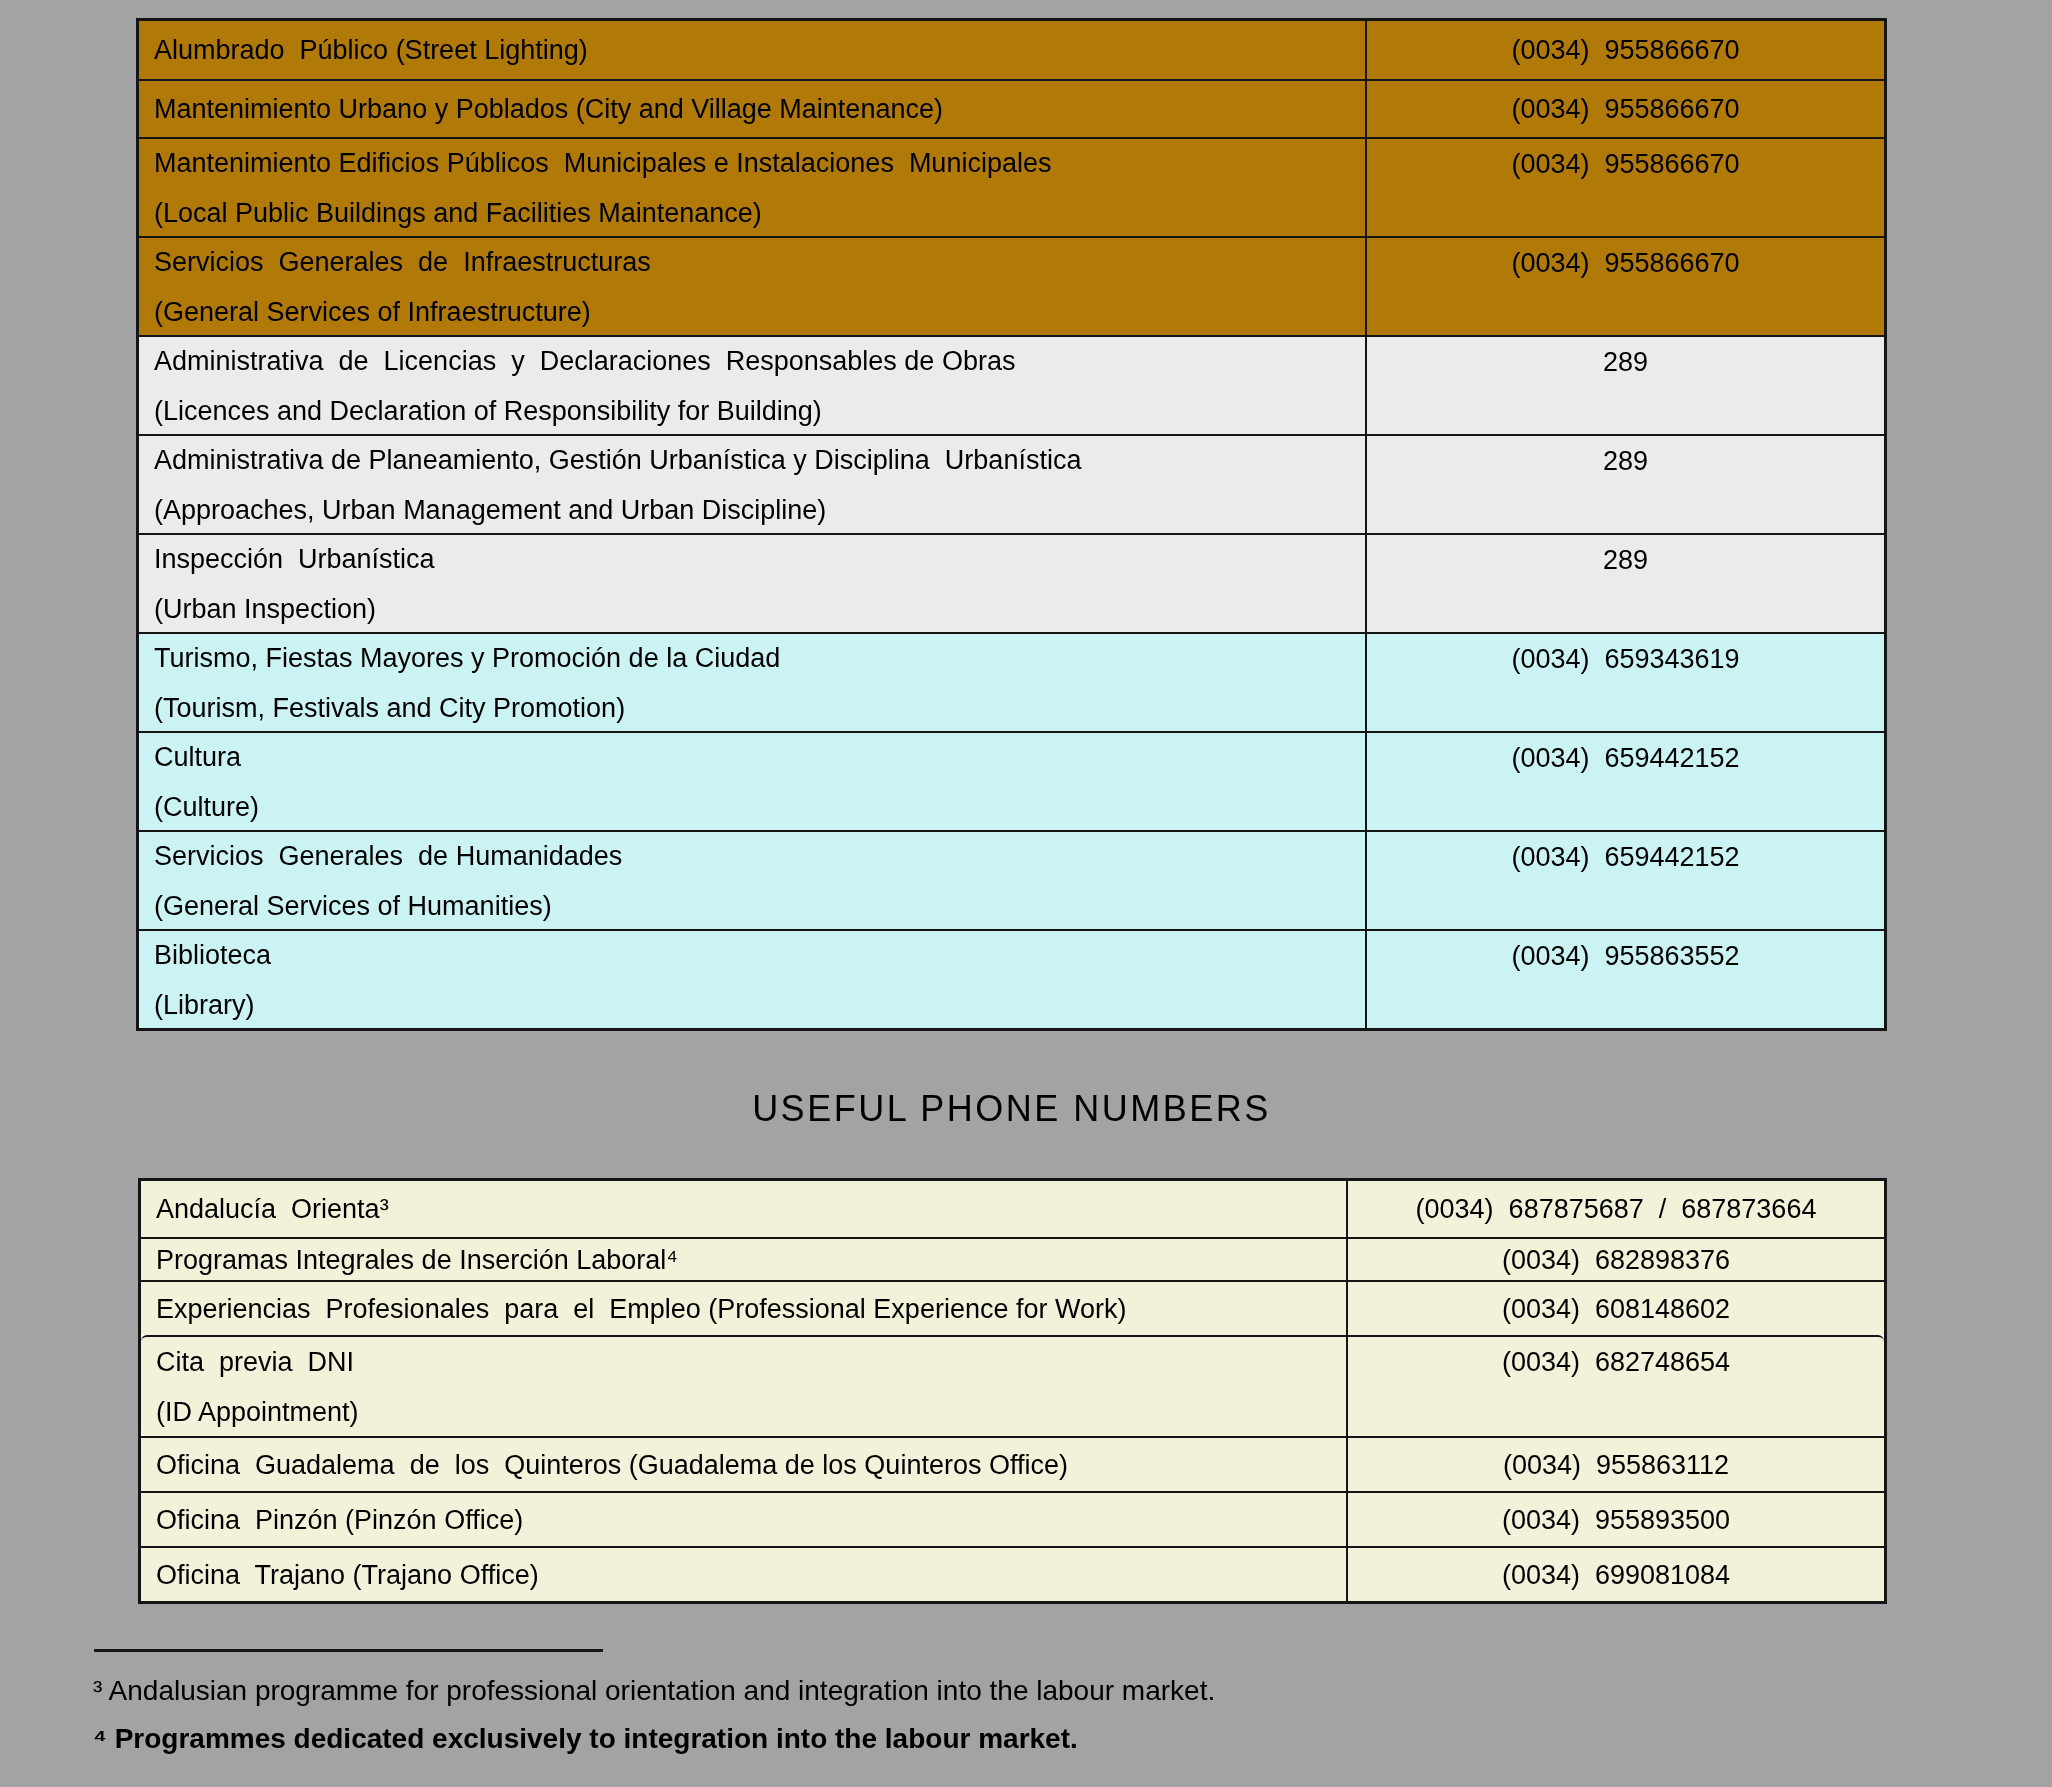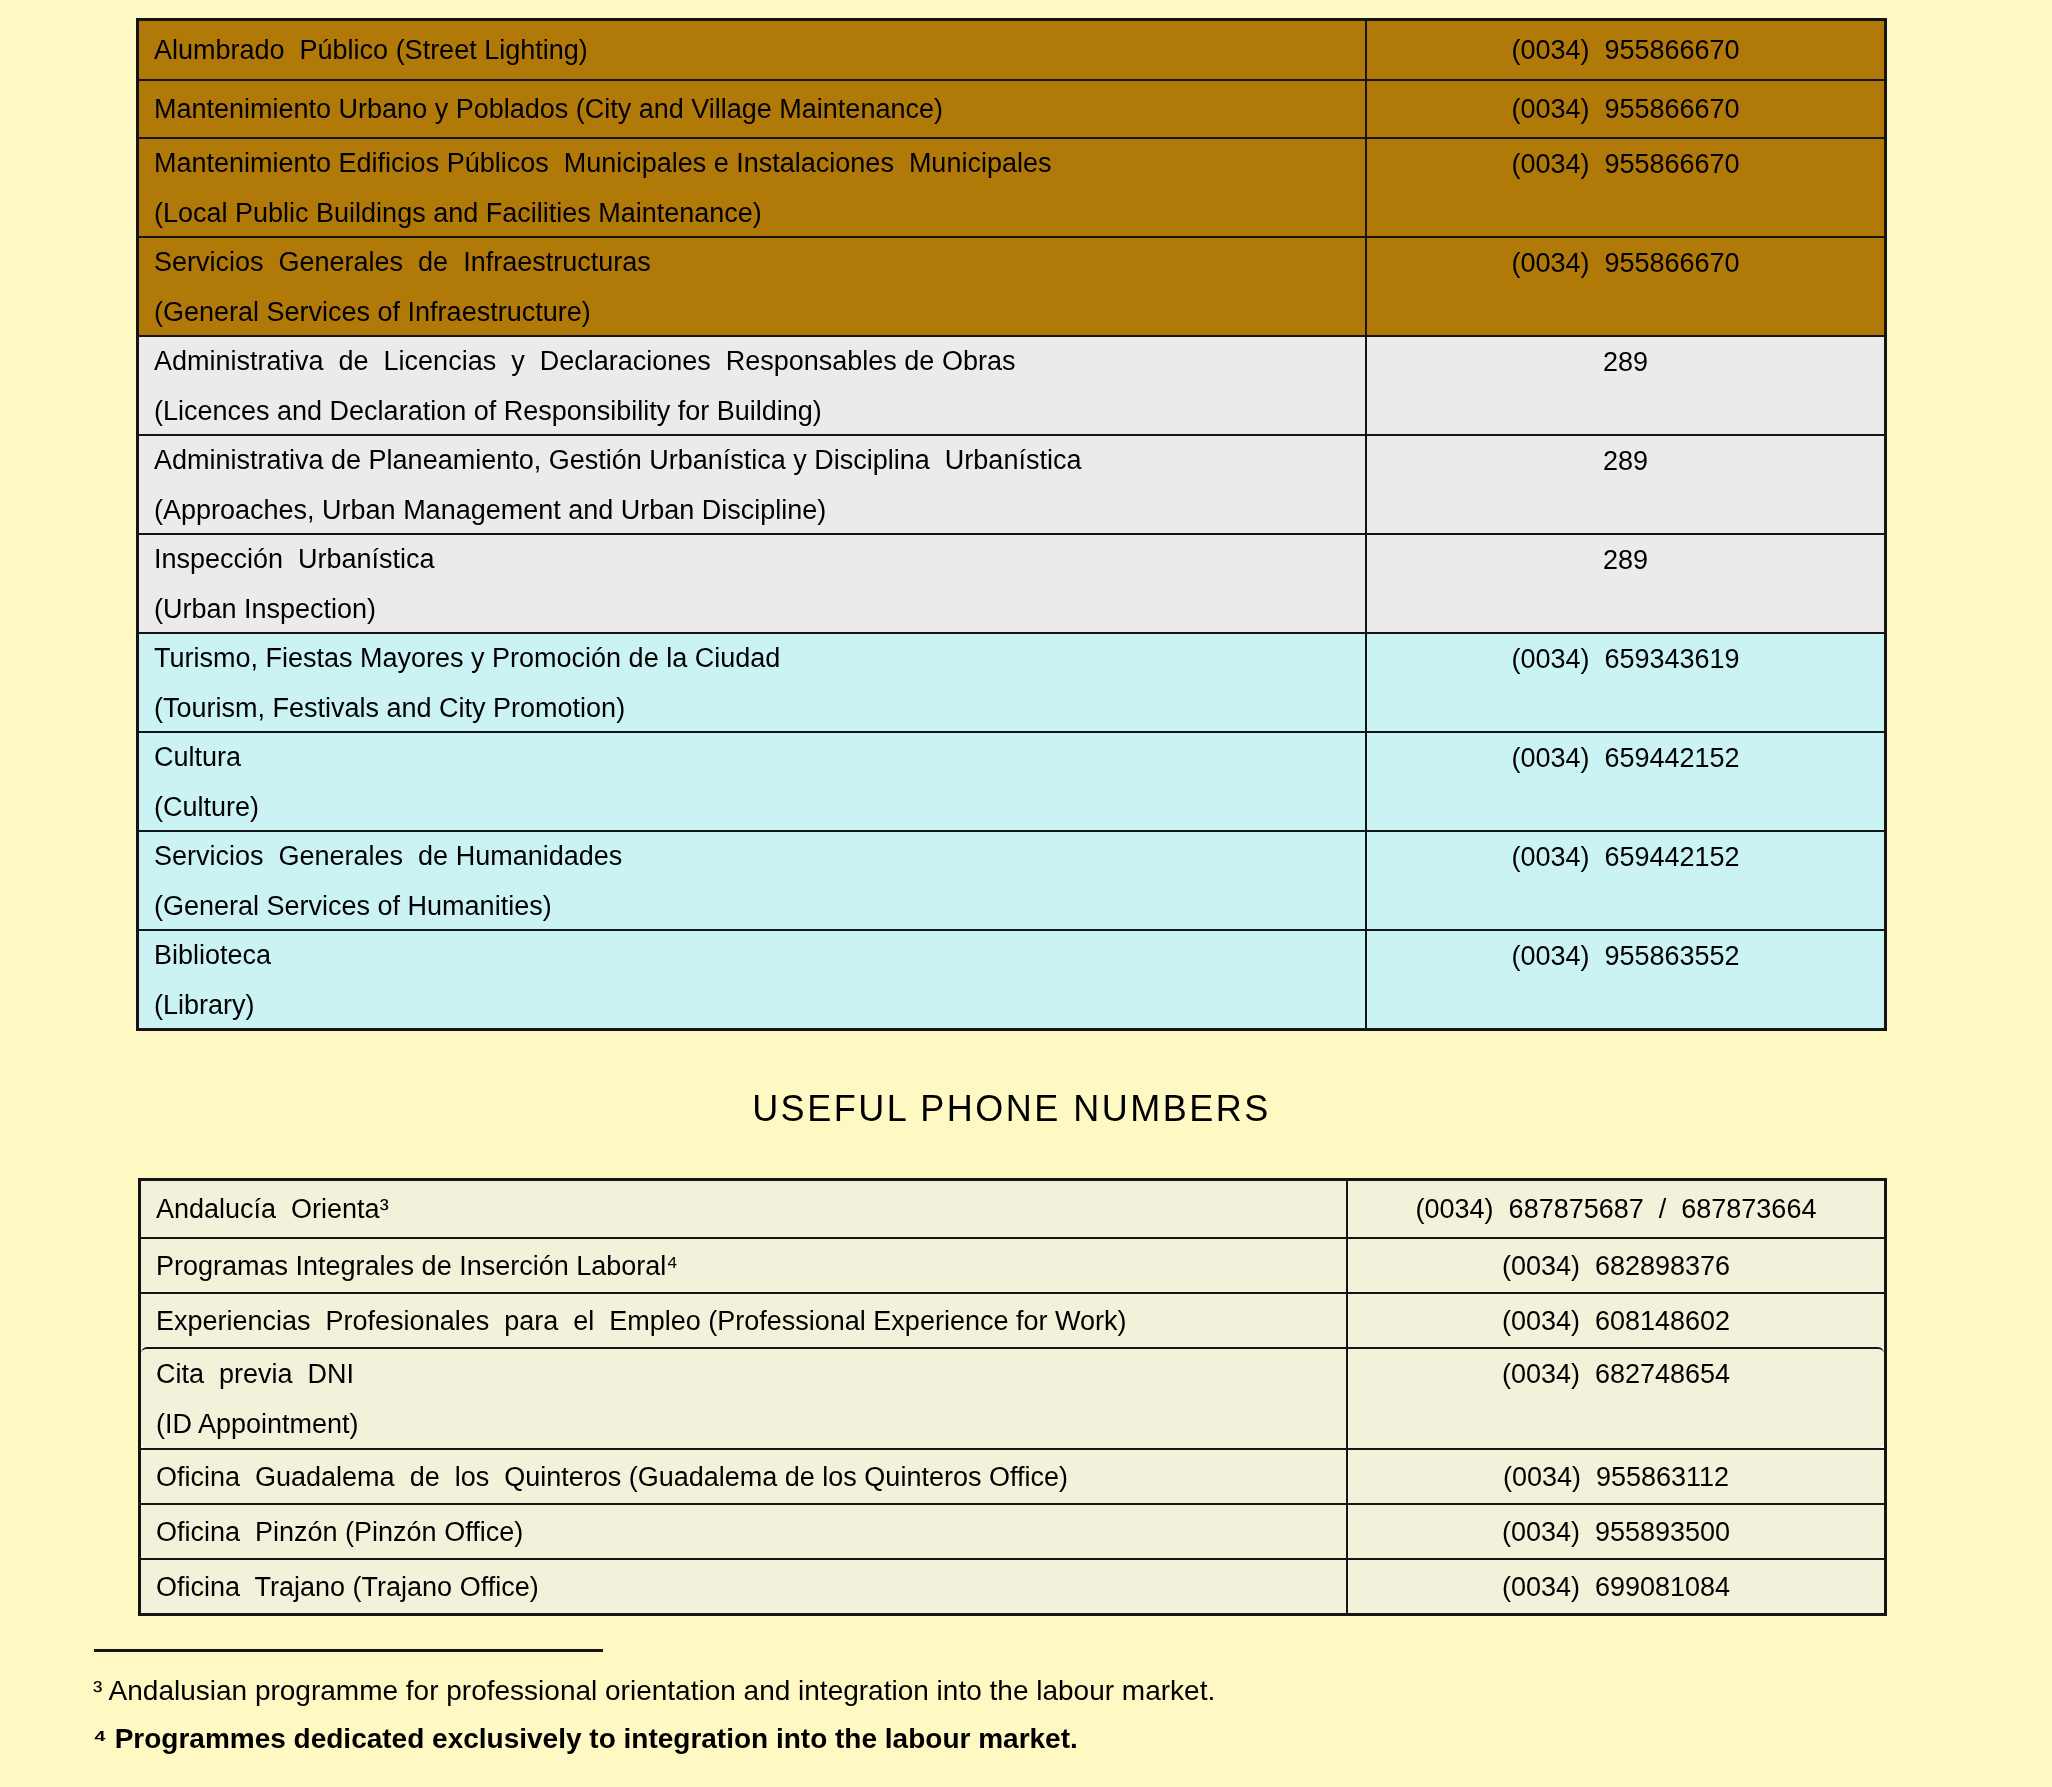--- a/index.html
+++ b/index.html
@@ -1,20 +1,20 @@
 <!DOCTYPE html>
 <html style="font-size:13.2px"><head>
 <meta charset="utf-8">
 <style>
   html, body { margin: 0; padding: 0; }
   .canvas {
     position: relative;
     width: 2052px;
     height: 1788px;
-    background: #fef9c3;
+    background: #a3a3a3;
     font-family: "Liberation Sans", sans-serif;
     color: #000000;
   }
   .table {
     position: absolute;
     border: 3.3px solid #151515;
     box-sizing: border-box;
     background: #ffffff;
   }
   .municipal { left: 136px; top: 18px;  width: 1751px; }
@@ -171,21 +171,21 @@
 
   <div class="table useful" id="useful-table">
       <div class="row" style="height: 56px; background: rgb(242, 242, 218);">
         <div class="cell cell-left">
           <div class="line">Andalucía  Orienta³</div>
         </div>
         <div class="cell cell-right">
           <div class="line">(0034)  687875687  /  687873664</div>
         </div>
       </div>
-      <div class="row" style="height: 55px; background: rgb(242, 242, 218);">
+      <div class="row" style="height: 43px; background: rgb(242, 242, 218);">
         <div class="cell cell-left">
           <div class="line">Programas Integrales de Inserción Laboral⁴</div>
         </div>
         <div class="cell cell-right">
           <div class="line">(0034)  682898376</div>
         </div>
       </div>
       <div class="row" style="height: 55px; background: rgb(242, 242, 218);">
         <div class="cell cell-left">
           <div class="line">Experiencias  Profesionales  para  el  Empleo (Professional Experience for Work)</div>

